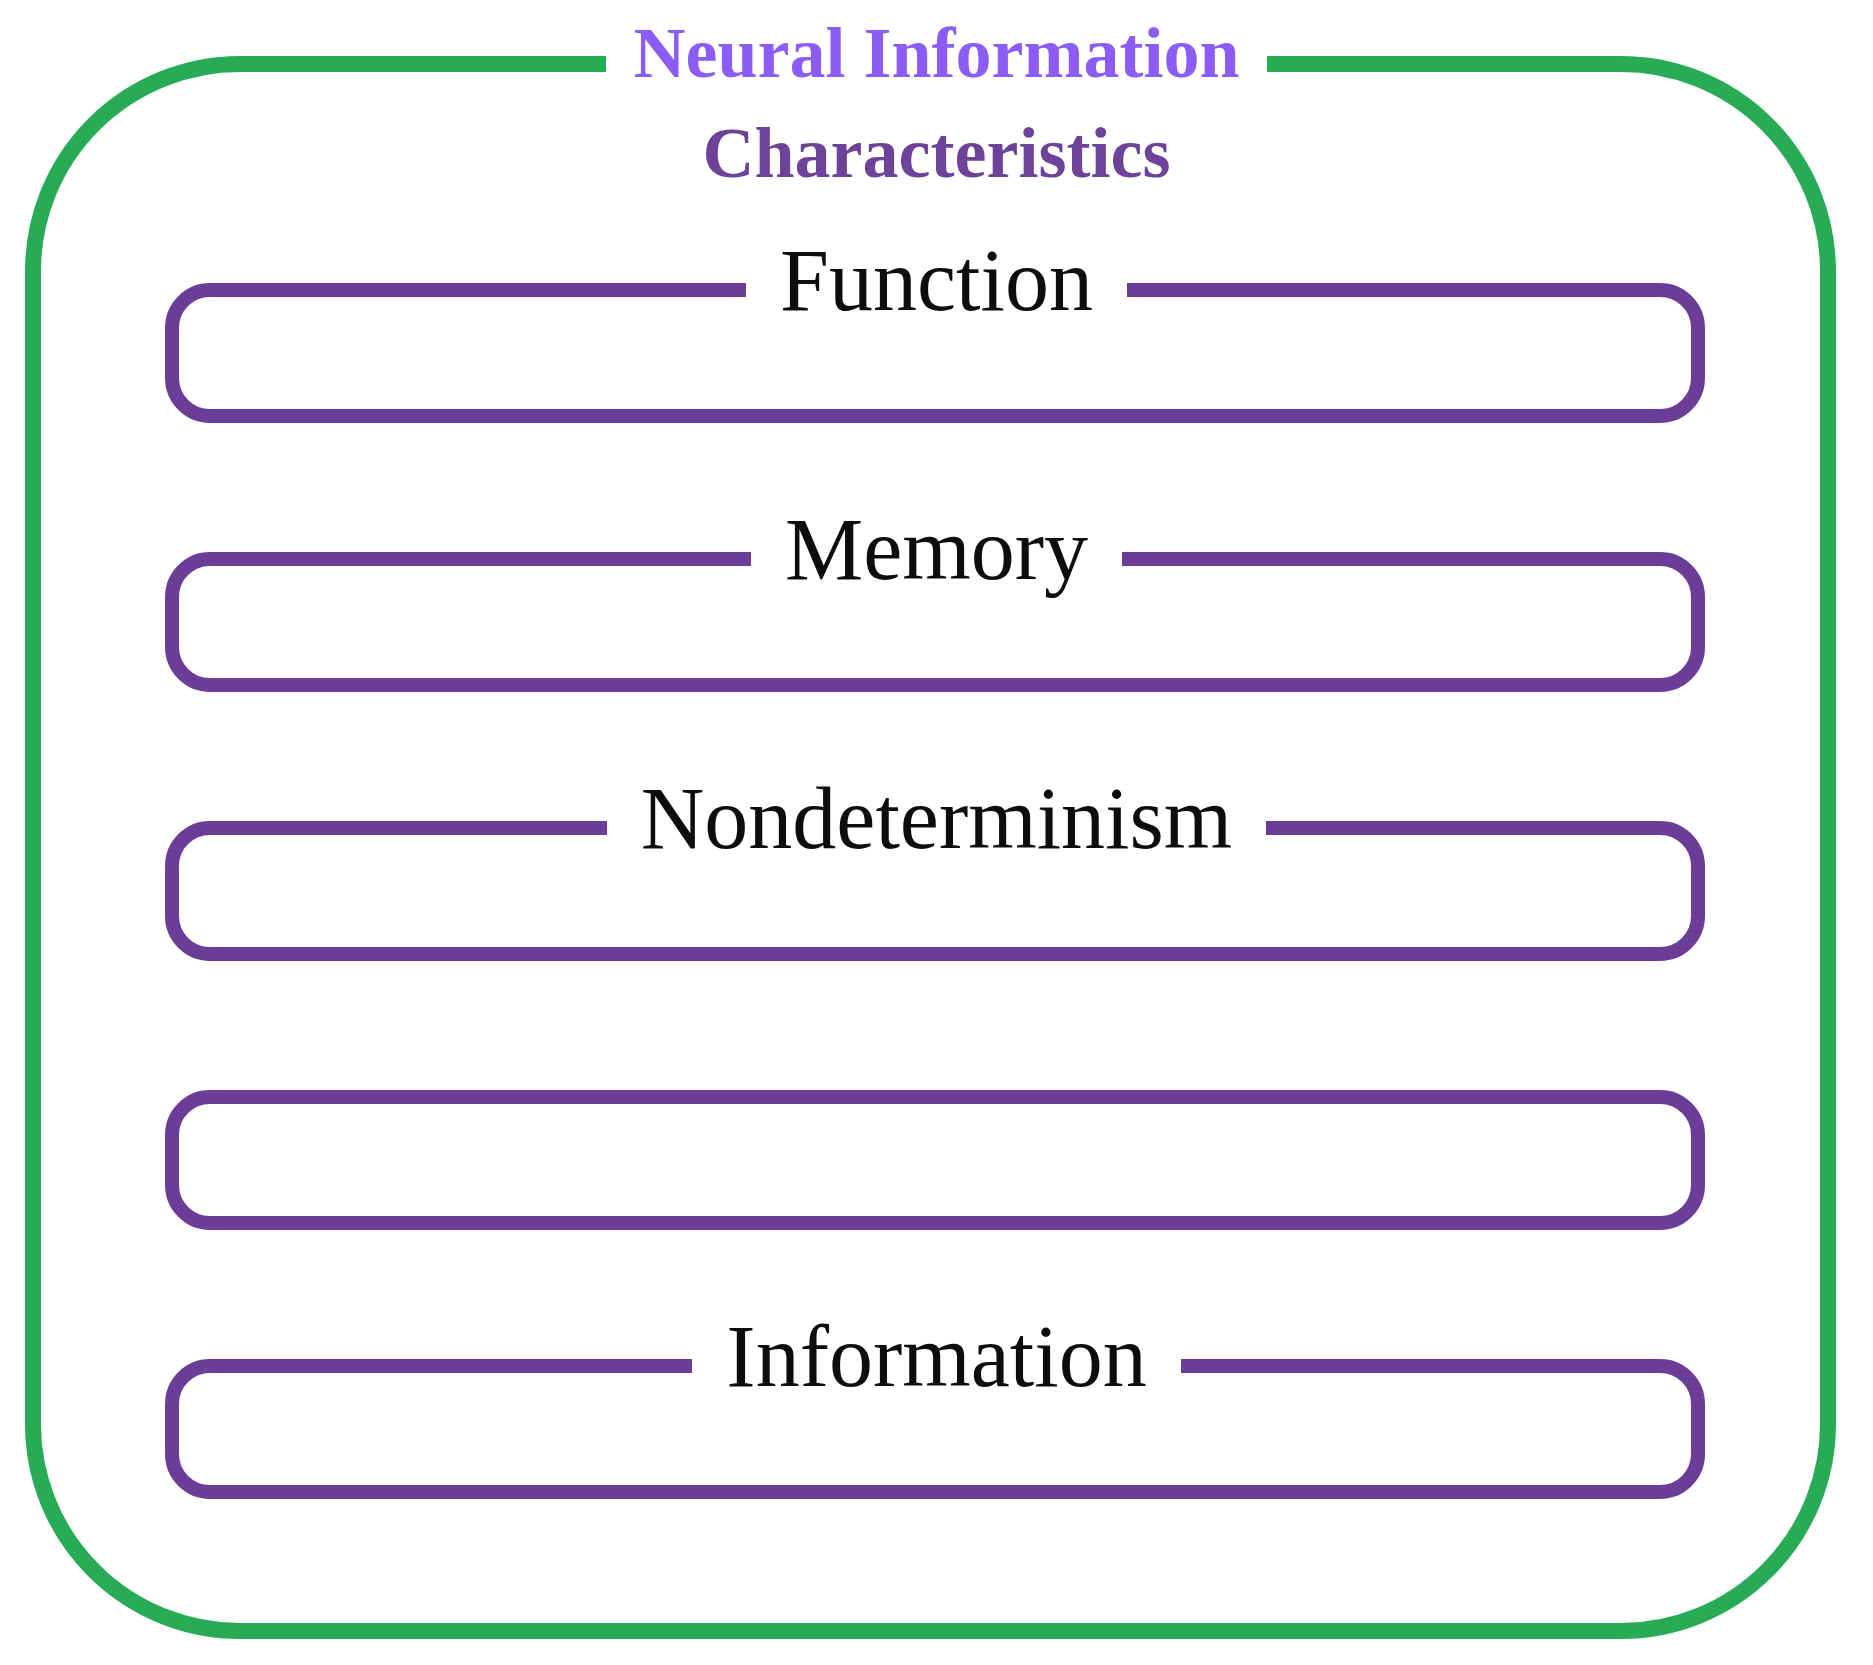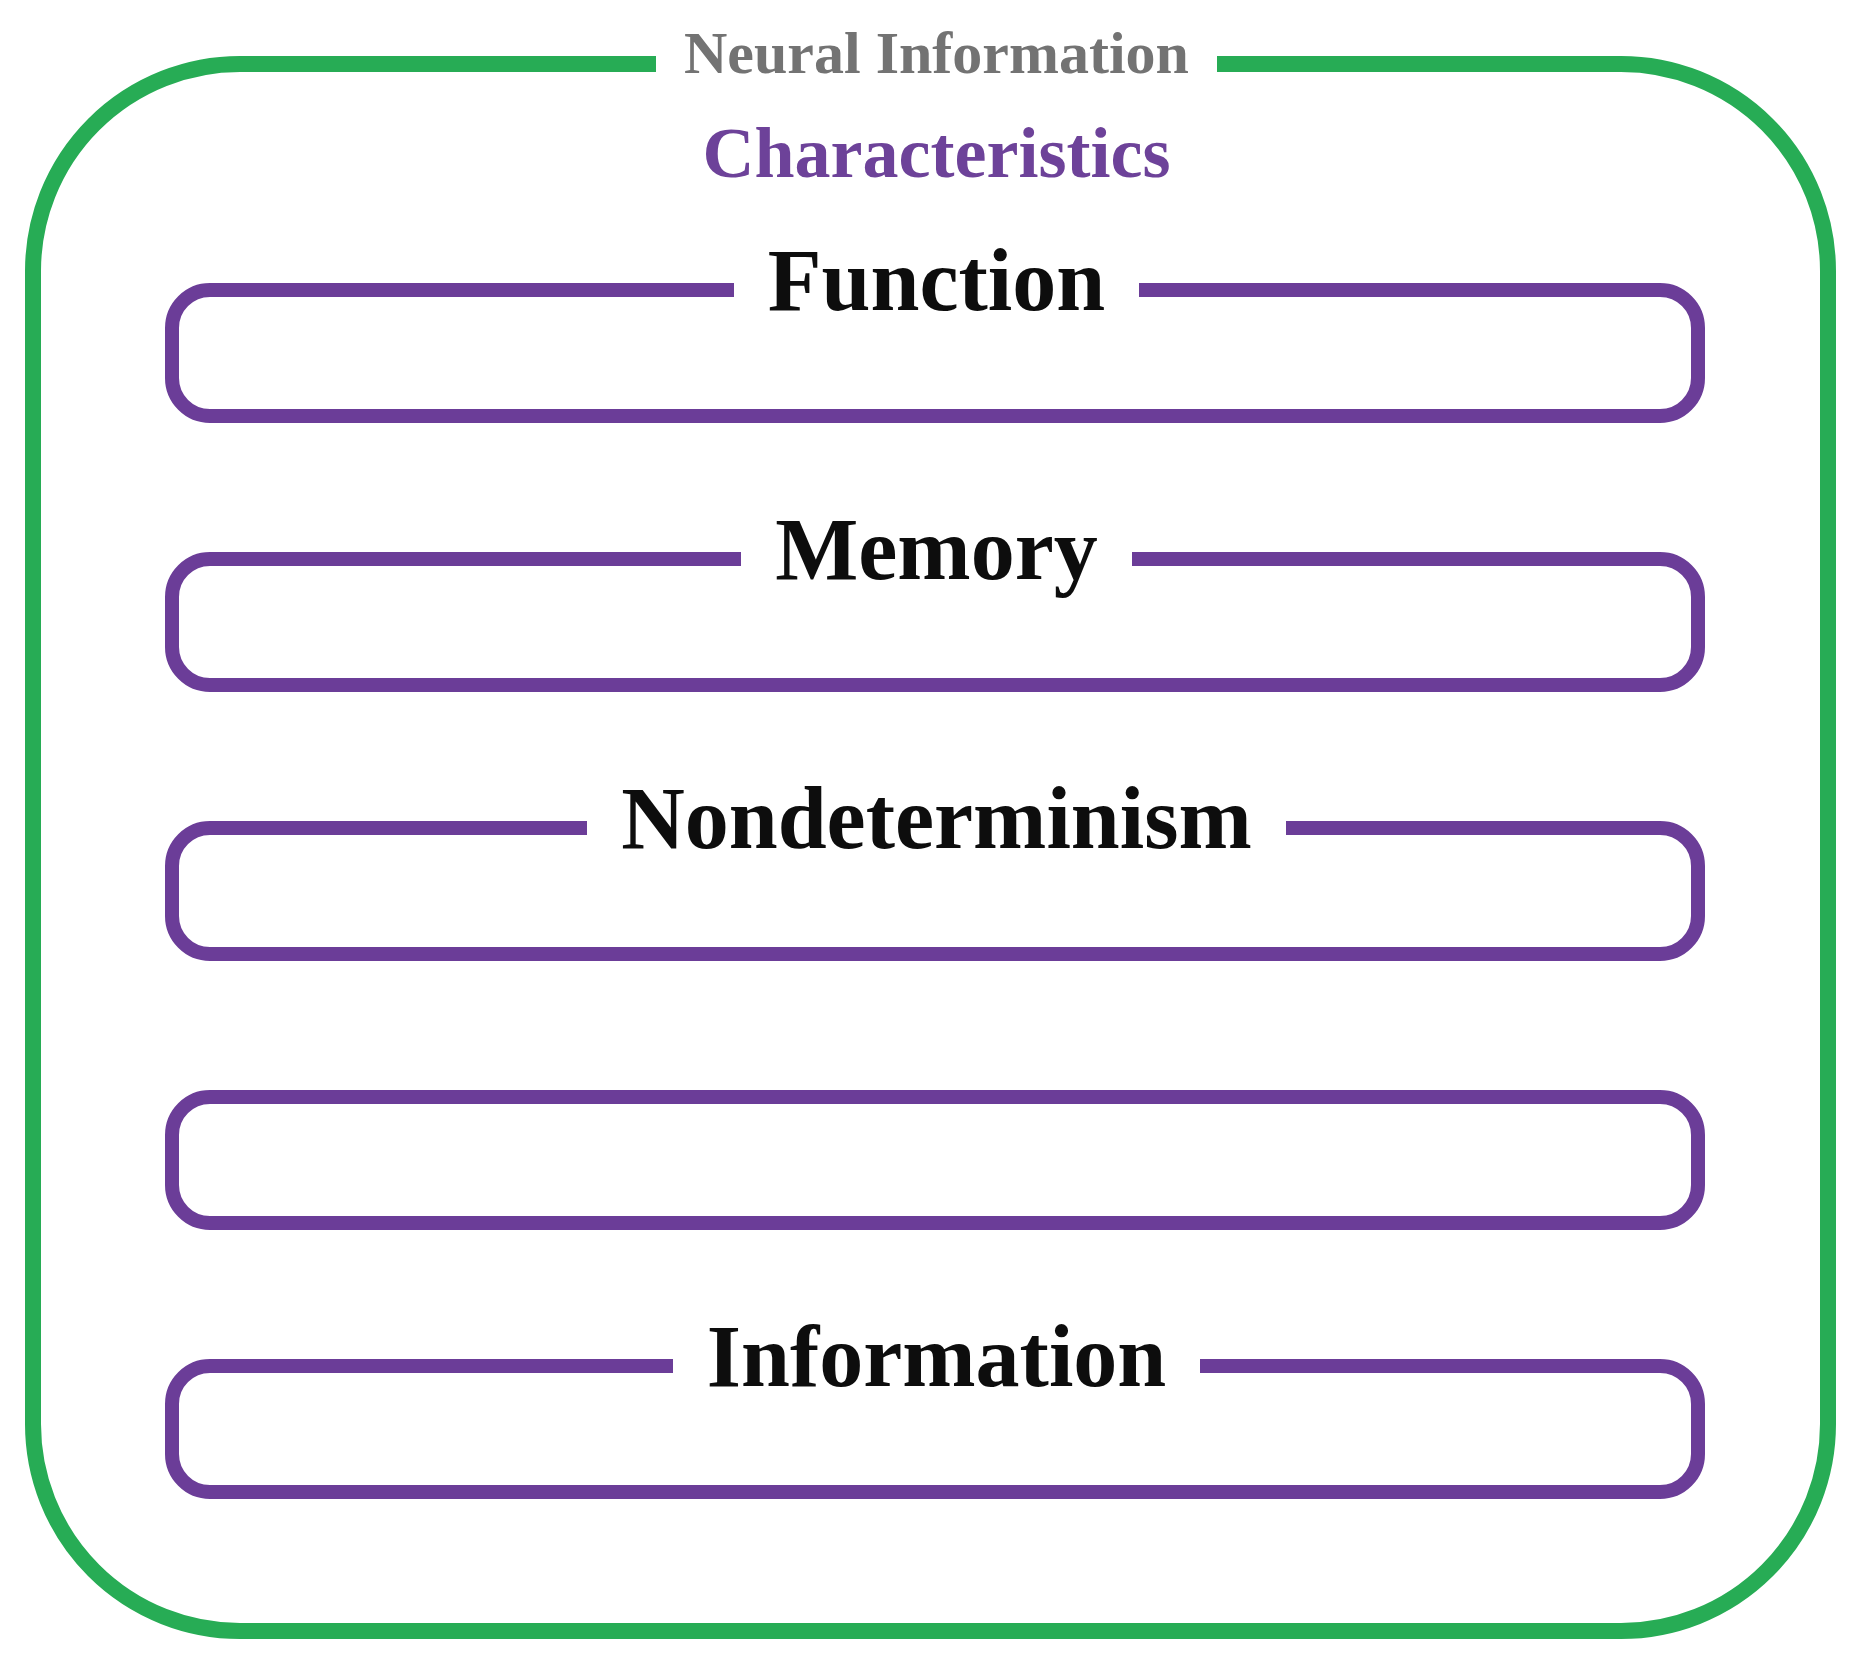--- a/index.html
+++ b/index.html
@@ -39,43 +39,43 @@
     background: transparent;
   }
   
   .label-row {
     position: absolute;
     left: 0;
     width: 1873px;
     text-align: center;
     line-height: 88px;
     font-size: 88px;
-    font-weight: bold;
+    font-weight: normal;
     color: #0D0D0D;
     white-space: nowrap;
   }
   .label-row .patch {
     display: inline-block;
     background: #ffffff;
     padding: 0 34px;
   }
   
   .title-block {
     position: absolute;
     left: 0;
     top: 3px;
     width: 1873px;
     text-align: center;
     font-weight: bold;
     white-space: nowrap;
   }
   .title-line1 {
-    font-size: 60px;
+    font-size: 72px;
     line-height: 100px;
-    color: #737373;
+    color: #8b5cf6;
   }
   .title-line1 .patch {
     display: inline-block;
     background: #ffffff;
     padding: 0 28px;
   }
   .title-line2 {
     font-size: 72px;
     line-height: 100px;
     color: #6D4299;

